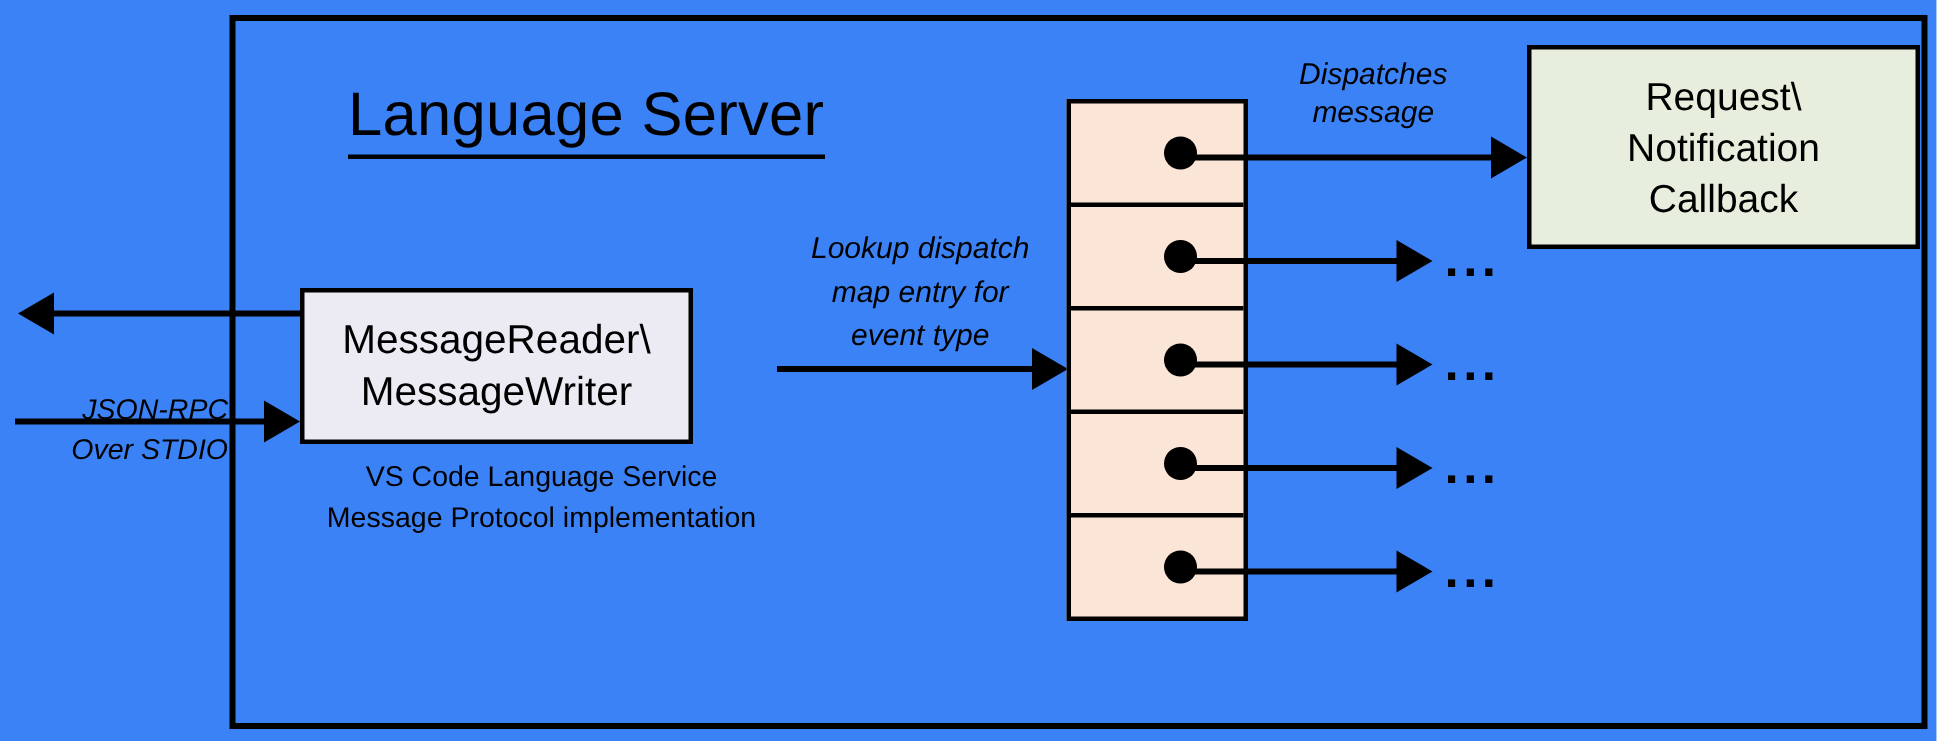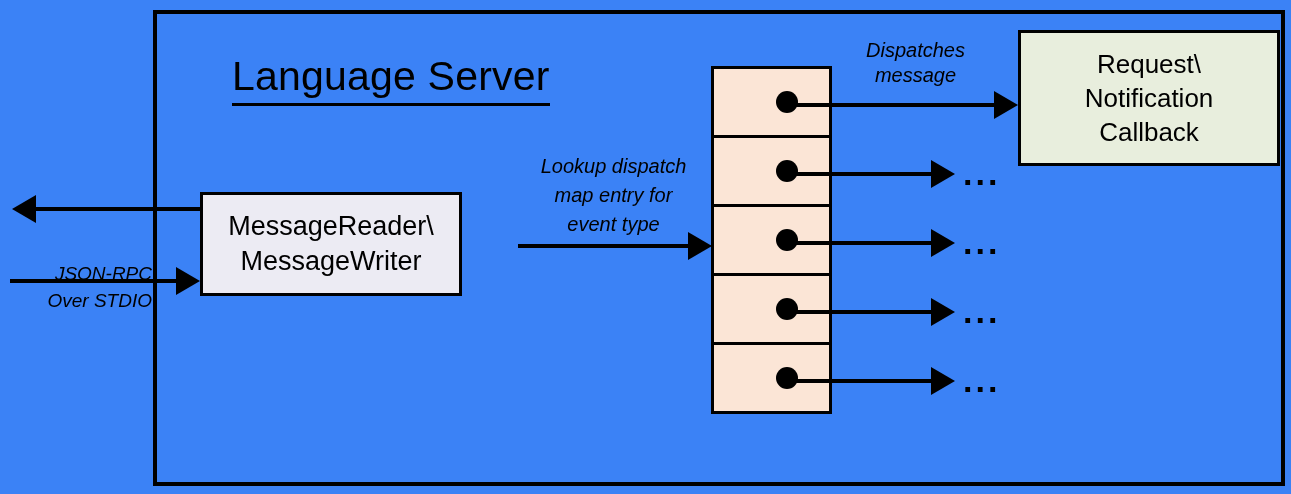--- a/index.html
+++ b/index.html
@@ -205,20 +205,22 @@
   <div class="hline" style="left:10px; top:279px; width:178px;"></div>
   <div class="arrowhead-right" style="left:176px; top:267px;"></div>
 
   <div id="jsonrpc-label" class="edge-label">JSON-RPC
 Over STDIO</div>
 
   <div id="reader-writer-box" class="node-box">
     <span style="white-space:pre-line;">MessageReader\
 MessageWriter</span>
   </div>
+  <div id="reader-writer-caption" class="caption">VS Code Language Service
+Message Protocol implementation</div>
 
   <div class="hline" style="left:518px; top:244px; width:176px;"></div>
   <div class="arrowhead-right" style="left:688px; top:232px;"></div>
   <div id="lookup-label" class="edge-label">Lookup dispatch
 map entry for
 event type</div>
 
   <div id="dispatch-map">
     <div class="map-row">
         <span class="map-dot"></span>

